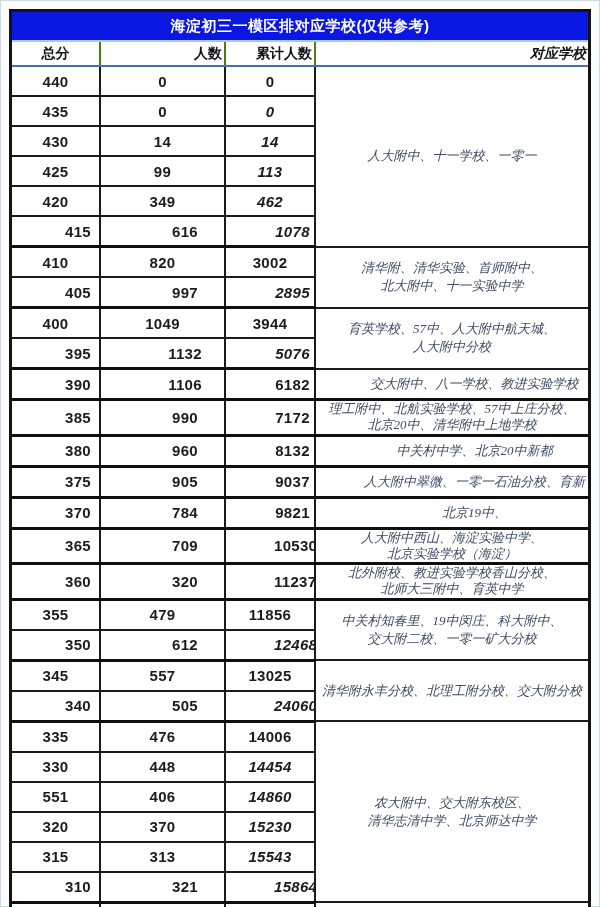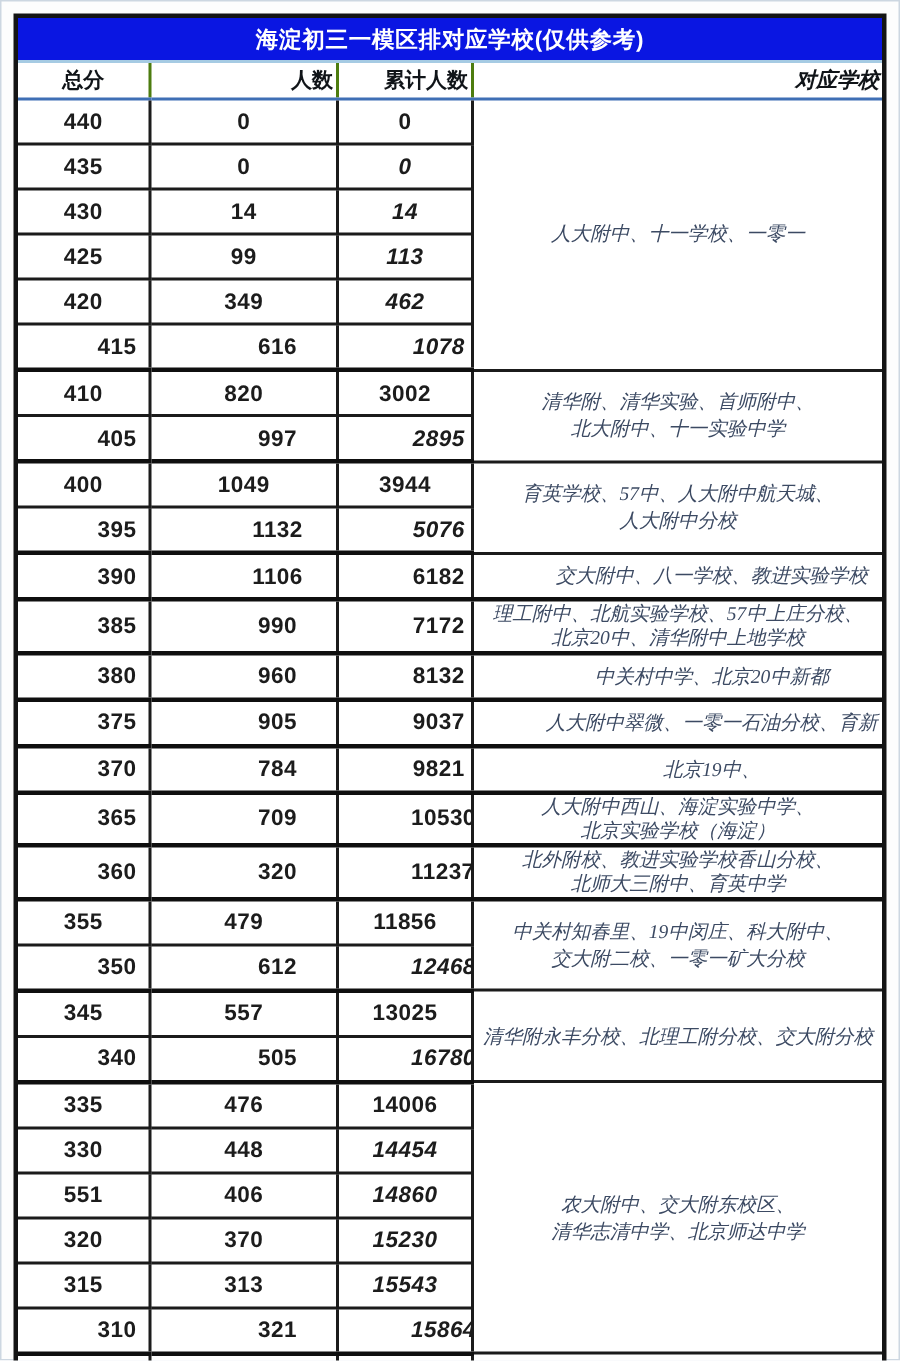--- a/index.html
+++ b/index.html
@@ -239,21 +239,21 @@
             <td class="num">345</td>
             <td class="num">557</td>
             <td class="num">13025</td>
             <td class="school" rowspan="2">
               <div class="school-line">清华附永丰分校、北理工附分校、交大附分校</div>
             </td>
           </tr>
           <tr class="group-end">
             <td class="num">340</td>
             <td class="num">505</td>
-            <td class="num">16780</td>
+            <td class="num">24060</td>
           </tr>
           <tr>
             <td class="num">335</td>
             <td class="num">476</td>
             <td class="num">14006</td>
             <td class="school" rowspan="6">
               <div class="school-line">农大附中、交大附东校区、</div>
               <div class="school-line">清华志清中学、北京师达中学</div>
             </td>
           </tr>

